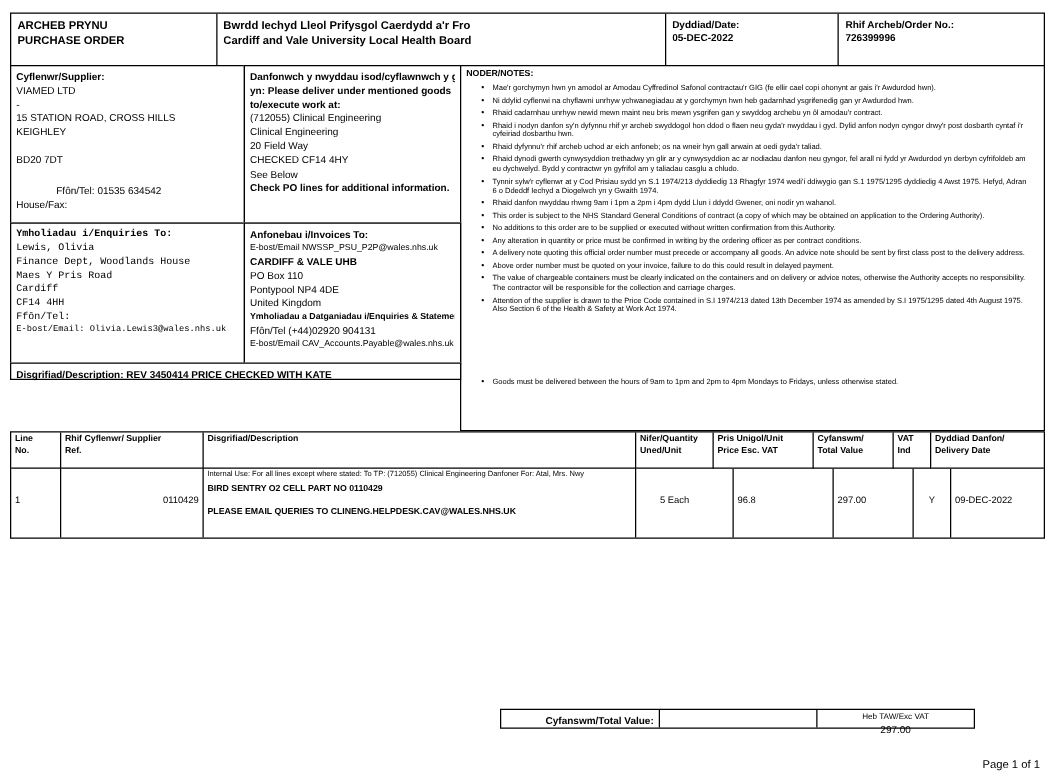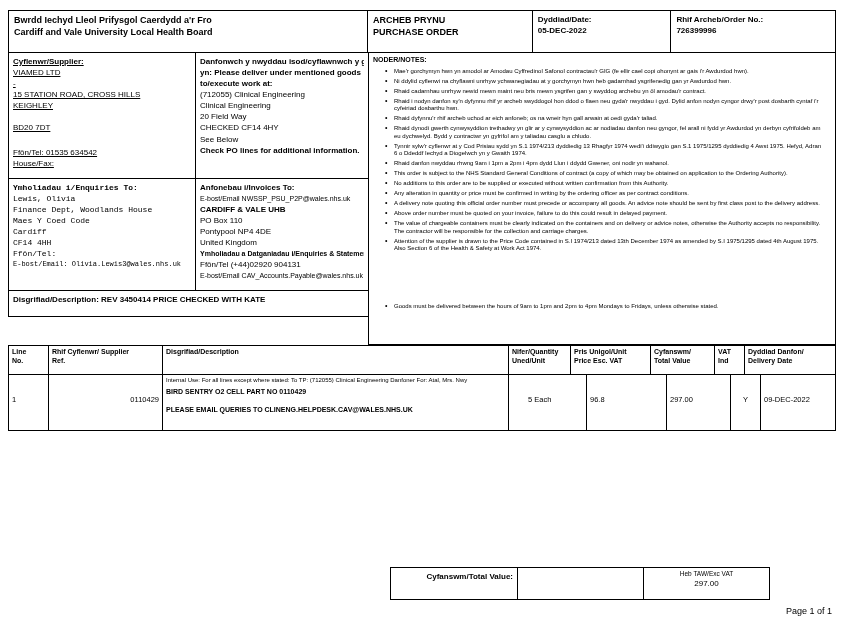--- a/index.html
+++ b/index.html
@@ -16,21 +16,21 @@
   .t65 { font-size:6.5px; line-height:8px; }
   .t6  { font-size:6px;  line-height:7px; }
   .nw  { white-space:nowrap; overflow:hidden; }
   .pad { padding:3px 4px; }
   .hdr { display:flex; }
   .hcell { padding:3px 5px; border-right:1px solid #000; height:100%; }
   .hcell.last { border-right:none; }
   .line { min-height:11px; }
   .mt11 { }
   .mt13 { margin-top:1px; }
-  .mt14 { margin-top:14px; }
+  .mt14 { margin-top:14px;margin-left:32px; }
   .notes-body { padding:3px 10px 0 14px; }
   .bullet { position:relative; padding-left:11px; margin-bottom:2.5px; font-size:6px; line-height:7.5px; }
   .bullet::before { content:"\2022"; position:absolute; left:2px; top:-1px; font-size:7px; }
   .bullet.gap { margin-top:50px; }
   .ltable { width:100%; height:100%; display:flex; flex-direction:column; }
   .lrow { display:flex; flex:0 0 auto; width:100%; }
   .lrow.grow { flex:1 1 auto; }
   .lc { border-right:1px solid #000; padding:2px 3px; height:auto; }
   .lc.lastc { border-right:none; }
   .lhead .lc { border-bottom:1px solid #000; }
@@ -41,39 +41,39 @@
   .tlabel { text-align:right; }
   .tval { text-align:center; padding-top:2px; }
   .footer-page { position:absolute; left:760px; top:605px; width:72px; text-align:right; }
 </style>
 </head>
 <body>
 
 <div class="page">
 
   <div class="box hdr" style="left:8px; top:10px; width:828px; height:43px;">
+    <div class="hcell" style="width:165px;">
+      <div class="b t9 nw">ARCHEB PRYNU</div>
+      <div class="b t9 nw">PURCHASE ORDER</div>
+    </div>
     <div class="hcell" style="width:360px;">
       <div class="b t9 nw">Bwrdd Iechyd Lleol Prifysgol Caerdydd a'r Fro</div>
       <div class="b t9 nw">Cardiff and Vale University Local Health Board</div>
     </div>
-    <div class="hcell" style="width:165px;">
-      <div class="b t9 nw">ARCHEB PRYNU</div>
-      <div class="b t9 nw">PURCHASE ORDER</div>
-    </div>
     <div class="hcell" style="width:139px;">
       <div class="b t8 nw">Dyddiad/Date:</div>
       <div class="b t8 nw">05-DEC-2022</div>
     </div>
     <div class="hcell last" style="width:164px;">
       <div class="b t8 nw">Rhif Archeb/Order No.:</div>
       <div class="b t8 nw">726399996</div>
     </div>
   </div>
 
-  <div class="box pad" style="left:8px; top:52px; width:188px; height:127px;text-decoration:underline;">
+  <div class="box pad" style="left:8px; top:52px; width:188px; height:127px;">
     <div class="b t8">Cyflenwr/Supplier:</div>
     <div class="t8 line">VIAMED LTD</div>
     <div class="t8 line">-</div>
     <div class="t8 line">15 STATION ROAD, CROSS HILLS</div>
     <div class="t8 line">KEIGHLEY</div>
     <div class="t8 line"></div>
     <div class="t8 line">BD20 7DT</div>
     <div class="t8 line mt14">Ffôn/Tel: 01535 634542</div>
     <div class="t8 line">House/Fax:</div>
   </div>
@@ -109,40 +109,40 @@
       <div class="bullet">The value of chargeable containers must be clearly indicated on the containers and on delivery or advice notes, otherwise the Authority accepts no responsibility. The contractor will be responsible for the collection and carriage charges.</div>
       <div class="bullet">Attention of the supplier is drawn to the Price Code contained in S.I 1974/213 dated 13th December 1974 as amended by S.I 1975/1295 dated 4th August 1975. Also Section 6 of the Health &amp; Safety at Work Act 1974.</div>
       <div class="bullet gap">Goods must be delivered between the hours of 9am to 1pm and 2pm to 4pm Mondays to Fridays, unless otherwise stated.</div>
     </div>
   </div>
 
   <div class="box pad" style="left:8px; top:178px; width:188px; height:114px;font-family:Liberation Mono, monospace;">
     <div class="b t8 nw">Ymholiadau i/Enquiries To:</div>
     <div class="t8 line">Lewis, Olivia</div>
     <div class="t8 line">Finance Dept, Woodlands House</div>
-    <div class="t8 line">Maes Y Coed Code</div>
+    <div class="t8 line">Maes Y Pris Road</div>
     <div class="t8 line">Cardiff</div>
     <div class="t8 line">CF14 4HH</div>
     <div class="t8 line mt11">Ffôn/Tel:</div>
     <div class="t7 line nw">E-bost/Email: Olivia.Lewis3@wales.nhs.uk</div>
   </div>
 
   <div class="box pad" style="left:195px; top:178px; width:174px; height:114px;">
     <div class="b t8 nw">Anfonebau i/Invoices To:</div>
     <div class="t7 line nw">E-bost/Email NWSSP_PSU_P2P@wales.nhs.uk</div>
     <div class="b t8 line nw">CARDIFF &amp; VALE UHB</div>
     <div class="t8 line">PO Box 110</div>
     <div class="t8 line">Pontypool NP4 4DE</div>
     <div class="t8 line">United Kingdom</div>
     <div class="b t7 line nw mt11">Ymholiadau a Datganiadau i/Enquiries &amp; Statements To:</div>
     <div class="t8 line nw">Ffôn/Tel (+44)02920 904131</div>
     <div class="t7 line nw">E-bost/Email CAV_Accounts.Payable@wales.nhs.uk</div>
   </div>
 
-  <div class="box" style="left:8px; top:290px; width:361px; height:27px; padding:3px 4px;">
+  <div class="box" style="left:8px; top:290px; width:361px; height:14px; padding:3px 4px;">
     <div class="b t8 nw">
       <span>Disgrifiad/Description:</span>
       <span>REV 3450414 PRICE CHECKED WITH KATE</span>
     </div>
   </div>
 
   <div class="box" style="left:8px; top:345px; width:828px; height:86px;">
     <div class="ltable">
       <div class="lrow lhead" style="height:29px;">
         <div class="lc b t7c" style="width:40px;">
@@ -202,21 +202,21 @@
         <div class="lc" style="width:30px; text-align:center;">
           <div class="t75 vtop">Y</div>
         </div>
         <div class="lc lastc" style="flex:1;">
           <div class="t75 vtop">09-DEC-2022</div>
         </div>
       </div>
     </div>
   </div>
 
-  <div class="box totals" style="left:390px; top:567px; width:380px; height:33px;">
+  <div class="box totals" style="left:400px; top:567px; width:380px; height:16px;">
     <div class="tc tlabel" style="width:127px;">
       <div class="b t8 nw">Cyfanswm/Total Value:</div>
     </div>
     <div class="tc" style="width:126px;"></div>
     <div class="tc tval lastc" style="flex:1;">
       <div class="t65">Heb TAW/Exc VAT</div>
       <div class="t8">297.00</div>
     </div>
   </div>
 

